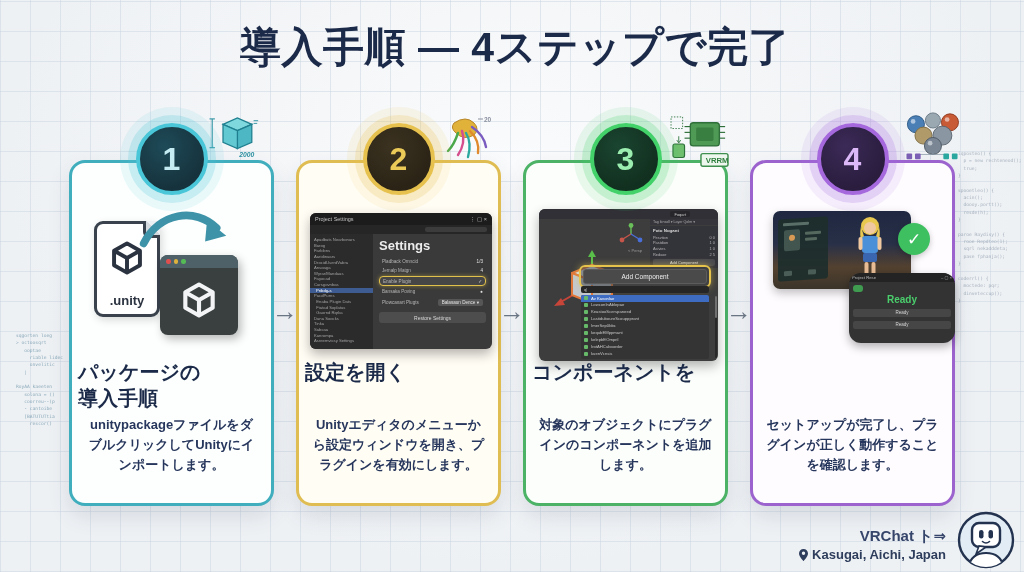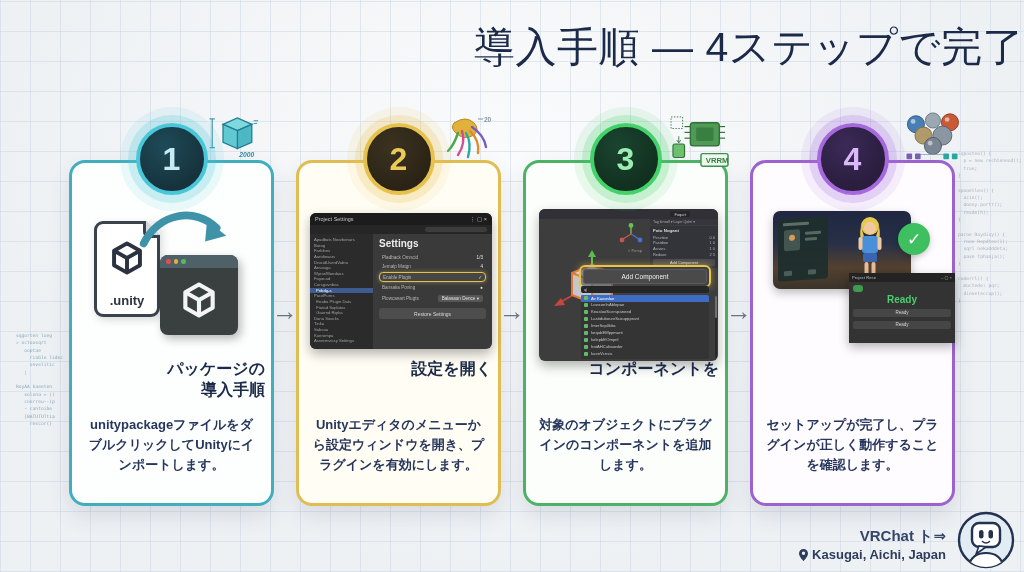--- a/index.html
+++ b/index.html
@@ -10,38 +10,38 @@
       repeating-linear-gradient(0deg, rgba(198,209,222,.45) 0 1px, transparent 1px 30px),
       repeating-linear-gradient(90deg, rgba(198,209,222,.45) 0 1px, transparent 1px 30px),
       radial-gradient(ellipse at 50% 30%, #fafbfc 0%, #eef1f4 70%);
     position:relative; color:#1c2a49;
   }
   .stage{position:absolute;inset:0;}
   pre.bgcode{position:absolute;font-family:"DejaVu Sans Mono","Liberation Mono",monospace;
     font-size:4.6px;line-height:1.6;white-space:pre;pointer-events:none;}
   .code-l{left:16px;top:332px;color:rgba(52,110,136,.55);}
   .code-r{left:958px;top:150px;color:rgba(95,115,140,.5);}
-  h1{position:absolute;top:20px;left:6px;right:0;text-align:right;
-     font-size:41px;font-weight:400;color:#1c2a49;letter-spacing:.5px;}
+  h1{position:absolute;top:20px;left:6px;right:0;text-align:center;
+     font-size:41px;font-weight:700;color:#1c2a49;letter-spacing:.5px;}
   
   .steps{position:absolute;top:160px;left:0;width:100%;display:flex;justify-content:center;align-items:flex-start;}
   .card{position:relative;width:205px;height:346px;border-radius:16px;background:var(--cardbg,#fffefb);
         border:3px solid var(--bd);box-shadow:0 10px 22px rgba(40,60,90,.12);}
   .s1{--bd:#41aebe;--ring:#49c6d8;--bbg:#16333d;--bbg2:#1e4a58;--num:#c5ecf2;--halo:73,198,216;--cardbg:#fcfffe;}
   .s2{--bd:#e0bd52;--ring:#e7c14d;--bbg:#2b2416;--bbg2:#3b3220;--num:#ecca58;--halo:231,193,77;--cardbg:#fffdf4;}
   .s3{--bd:#4bb266;--ring:#43d16a;--bbg:#12301f;--bbg2:#1a4530;--num:#9ceeb0;--halo:67,209,106;--cardbg:#fbfefb;}
   .s4{--bd:#9c63ce;--ring:#a568dd;--bbg:#2a1d3e;--bbg2:#3b2a57;--num:#dcb8f8;--halo:165,104,221;--cardbg:#fefcff;}
   .badge{position:absolute;top:-40px;left:50%;transform:translateX(-50%);width:72px;height:72px;border-radius:50%;
     border:4px solid var(--ring);background:radial-gradient(circle at 38% 30%,var(--bbg2),var(--bbg) 70%);
     display:flex;align-items:center;justify-content:center;font-size:32px;font-weight:800;color:var(--num);
     box-shadow:0 0 0 8px rgba(var(--halo),.22),0 0 0 16px rgba(var(--halo),.10);z-index:3;}
   .gap-arrow{width:22px;display:flex;justify-content:center;padding-top:136px;
     color:#6e7987;font-size:26px;font-weight:700;}
-  .card-title{position:absolute;top:196px;left:6px;right:6px;text-align:right;
-    font-weight:800;font-size:16px;color:#1c2a49;line-height:1.3;}
+  .card-title{position:absolute;top:196px;left:6px;right:6px;text-align:left;
+    font-weight:800;font-size:20px;color:#1c2a49;line-height:1.3;}
   .card-title .t2:empty{display:none;}
   .card-desc{position:absolute;top:252px;left:12px;right:12px;text-align:center;
     font-size:13px;font-weight:600;color:#27365c;line-height:1.55;}
   .dec{position:absolute;z-index:2;}
   .dec1{top:-52px;right:12px;width:54px;height:50px;}
   .dec2{top:-50px;right:4px;width:58px;height:48px;}
   .dec3{top:-48px;right:-8px;width:66px;height:56px;}
   .dec4{top:-52px;right:-14px;width:68px;height:52px;}
   
   .file-icon{position:absolute;left:22px;top:58px;width:66px;height:96px;background:#fff;
@@ -64,21 +64,21 @@
     overflow:hidden;box-shadow:0 5px 12px rgba(0,0,0,.3);text-align:left;}
   .ps-titlebar{height:12px;background:#1c1c1c;display:flex;justify-content:space-between;align-items:center;
     padding:0 5px;font-size:5.5px;color:#c2c2c2;}
   .ps-search{height:9px;background:#262626;display:flex;justify-content:flex-end;align-items:center;padding-right:5px;}
   .ps-searchbox{width:62px;height:5px;background:#3c3c3c;border-radius:2px;}
   .ps-body{display:flex;height:115px;}
   .ps-side{width:63px;background:#2b2b2b;padding:3px 0 0 4px;overflow:hidden;}
   .ps-side-item{font-size:4.2px;line-height:1.34;color:#a0a0a0;white-space:pre;}
   .ps-side-item.hl{background:#3e5c92;color:#fff;margin-left:-4px;padding-left:6px;}
   .ps-main{flex:1;padding:4px 6px;}
-  .ps-heading{font-size:10px;font-weight:700;color:#ececec;margin-bottom:4px;}
+  .ps-heading{font-size:13px;font-weight:700;color:#ececec;margin-bottom:4px;}
   .ps-row{display:flex;justify-content:space-between;align-items:center;font-size:4.6px;color:#b5b5b5;
     padding:1.5px 3px;margin-bottom:1.5px;}
   .ps-row .value{color:#e2e2e2;}
   .ps-row.hl{border:1.5px solid #e2c14b;border-radius:4px;background:#464646;box-shadow:0 0 4px rgba(226,193,75,.5);}
   .ps-row:nth-child(5) .value{background:#565656;border-radius:2px;padding:1px 4px;}
   .ps-btn{margin-top:5px;background:#4d4d4d;border-radius:3px;text-align:center;
     font-size:5px;color:#d8d8d8;padding:2.5px 0;}
   
   .vp-win{position:absolute;left:13px;top:46px;width:179px;height:152px;background:#3d3d3d;border-radius:6px;
     overflow:hidden;box-shadow:0 5px 12px rgba(0,0,0,.3);text-align:left;}
@@ -118,21 +118,21 @@
   .mp-thumb{position:absolute;left:6px;top:11px;width:16px;height:21px;background:#42554f;border-radius:2px;}
   .mp-thumb::after{content:"";position:absolute;left:5px;top:5px;width:6px;height:6px;border-radius:50%;background:#d99a55;}
   .mp-bar{position:absolute;height:2.5px;background:#56695f;border-radius:1px;}
   .mp-b1{left:27px;top:14px;width:16px;} .mp-b2{left:27px;top:20px;width:12px;}
   .mp-sq1,.mp-sq2{position:absolute;bottom:5px;width:8px;height:5px;background:#4a5d56;border-radius:1px;}
   .mp-sq1{left:6px}.mp-sq2{left:30px}
   .avatar{position:absolute;left:80px;top:5px;width:34px;height:70px;}
   .check{position:absolute;left:145px;top:60px;width:32px;height:32px;border-radius:50%;background:#3ec061;
     color:#fff;display:flex;align-items:center;justify-content:center;font-size:17px;font-weight:800;
     box-shadow:0 2px 6px rgba(0,0,0,.22);z-index:3;}
-  .ready-win{position:absolute;left:96px;top:110px;width:106px;height:70px;background:#333;border-radius:0;
+  .ready-win{position:absolute;left:96px;top:110px;width:106px;height:70px;background:#333;border-radius:12px;
     overflow:hidden;box-shadow:0 4px 10px rgba(0,0,0,.3);z-index:2;text-align:left;}
   .rw-titlebar{height:9px;background:#232323;display:flex;justify-content:space-between;align-items:center;
     padding:0 3px;font-size:4.2px;color:#bbb;}
   .rw-logo{position:absolute;left:4px;top:12px;width:10px;height:7px;background:#3f9b4f;border-radius:3px;}
   .rw-status{margin-top:12px;text-align:center;font-size:10px;font-weight:800;color:#4ace6c;}
   .ready-bar{margin:3.5px 4px 0;background:#464646;border-radius:2px;text-align:center;
     font-size:4.5px;color:#d5d5d5;padding:1.8px 0;}
   
   .footer{position:absolute;right:78px;bottom:10px;text-align:right;color:#36456a;}
   .f1{font-size:15px;font-weight:600;margin-bottom:1px;}

